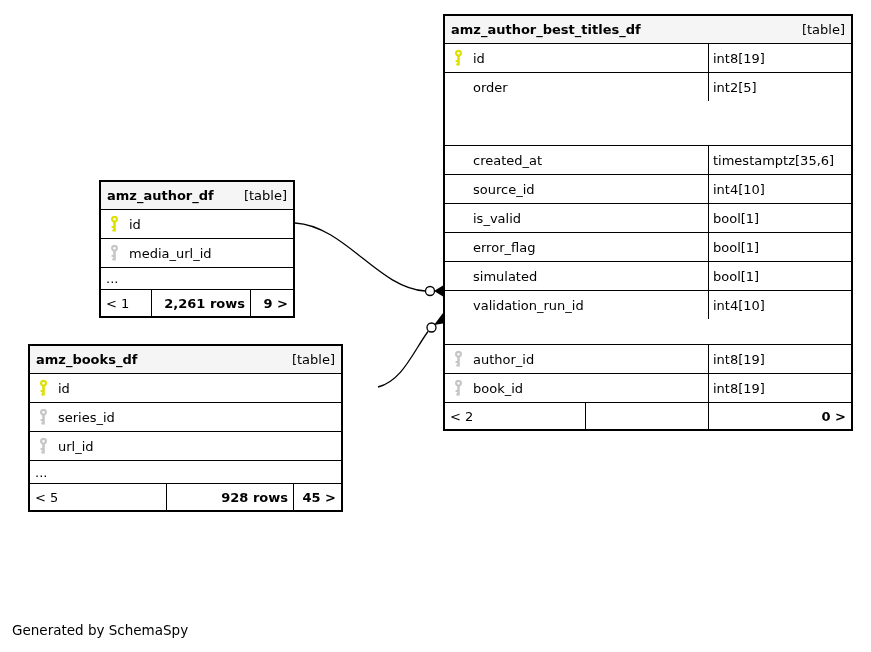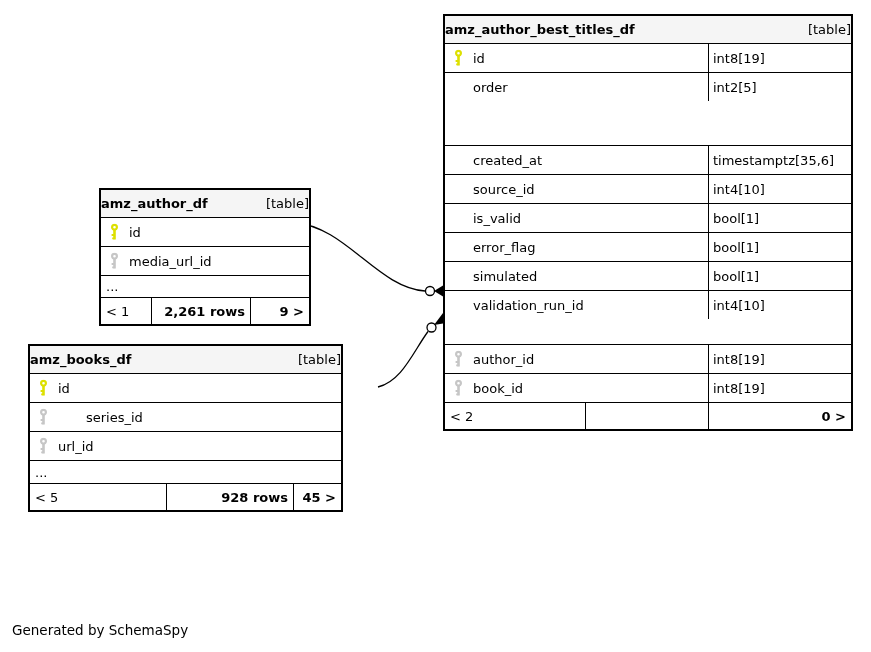--- a/index.html
+++ b/index.html
@@ -21,21 +21,21 @@
     background: #ffffff;
     box-sizing: border-box;
     font-size: 13px;
     color: #000;
   }
   .tbl-header {
     display: flex;
     align-items: center;
     justify-content: space-between;
     box-sizing: border-box;
-    padding: 0 0;
+    padding: 0 6px;
   }
   .tbl-title { font-weight: bold; white-space: nowrap; }
   .tbl-badge { white-space: nowrap; }
   .tbl-row {
     position: relative;
     display: flex;
     align-items: center;
     box-sizing: border-box;
     border-top: 1px solid #000;
     white-space: nowrap;
@@ -179,21 +179,21 @@
   </svg>
           <span class="col-name">book_id</span>
           <span class="col-type" style="left:263px;">int8[19]</span>
         </div>
         <div class="tbl-footer" style="height: 27px;">
           <div class="cell" style="width: 140px; flex: 0 0 140px;">&lt; 2</div>
           <div class="cell align-right" style="width: 123px; flex: 0 0 123px;"></div>
           <div class="cell align-right" style="flex: 1 1 0%;">0 &gt;</div>
         </div>
       </div>
-      <div class="tbl" style="left: 99px; top: 188px; width: 212px;">
+      <div class="tbl" style="left: 99px; top: 180px; width: 196px;">
         <div class="tbl-header" style="height: 27px; background: rgb(245, 245, 245);">
           <span class="tbl-title">amz_author_df</span>
           <span class="tbl-badge">[table]</span>
         </div>
         <div class="tbl-row" style="height: 29px;">
           <svg class="key-icon" viewBox="0 0 11 17">
     <circle cx="5.5" cy="3.8" r="2.4" fill="none" stroke="#dde000" stroke-width="2.2"></circle>
     <line x1="5.5" y1="6.2" x2="5.5" y2="16" stroke="#dde000" stroke-width="2.6"></line>
     <line x1="5.5" y1="11.5" x2="2.6" y2="11.5" stroke="#dde000" stroke-width="1.8"></line>
     <line x1="5.5" y1="14.8" x2="3.2" y2="14.8" stroke="#dde000" stroke-width="1.8"></line>
@@ -225,21 +225,21 @@
         </div>
         <div class="tbl-row" style="height: 29px;">
           <svg class="key-icon" viewBox="0 0 11 17">
     <circle cx="5.5" cy="3.8" r="2.4" fill="none" stroke="#dde000" stroke-width="2.2"></circle>
     <line x1="5.5" y1="6.2" x2="5.5" y2="16" stroke="#dde000" stroke-width="2.6"></line>
     <line x1="5.5" y1="11.5" x2="2.6" y2="11.5" stroke="#dde000" stroke-width="1.8"></line>
     <line x1="5.5" y1="14.8" x2="3.2" y2="14.8" stroke="#dde000" stroke-width="1.8"></line>
   </svg>
           <span class="col-name">id</span>
         </div>
-        <div class="tbl-row" style="height: 29px; padding-left: 28px;">
+        <div class="tbl-row" style="height: 29px;">
           <svg class="key-icon" viewBox="0 0 11 17">
     <circle cx="5.5" cy="3.8" r="2.4" fill="none" stroke="#c6c6c6" stroke-width="2.2"></circle>
     <line x1="5.5" y1="6.2" x2="5.5" y2="16" stroke="#c6c6c6" stroke-width="2.6"></line>
     <line x1="5.5" y1="11.5" x2="2.6" y2="11.5" stroke="#c6c6c6" stroke-width="1.8"></line>
     <line x1="5.5" y1="14.8" x2="3.2" y2="14.8" stroke="#c6c6c6" stroke-width="1.8"></line>
   </svg>
           <span class="col-name">series_id</span>
         </div>
         <div class="tbl-row" style="height: 29px;">
           <svg class="key-icon" viewBox="0 0 11 17">

